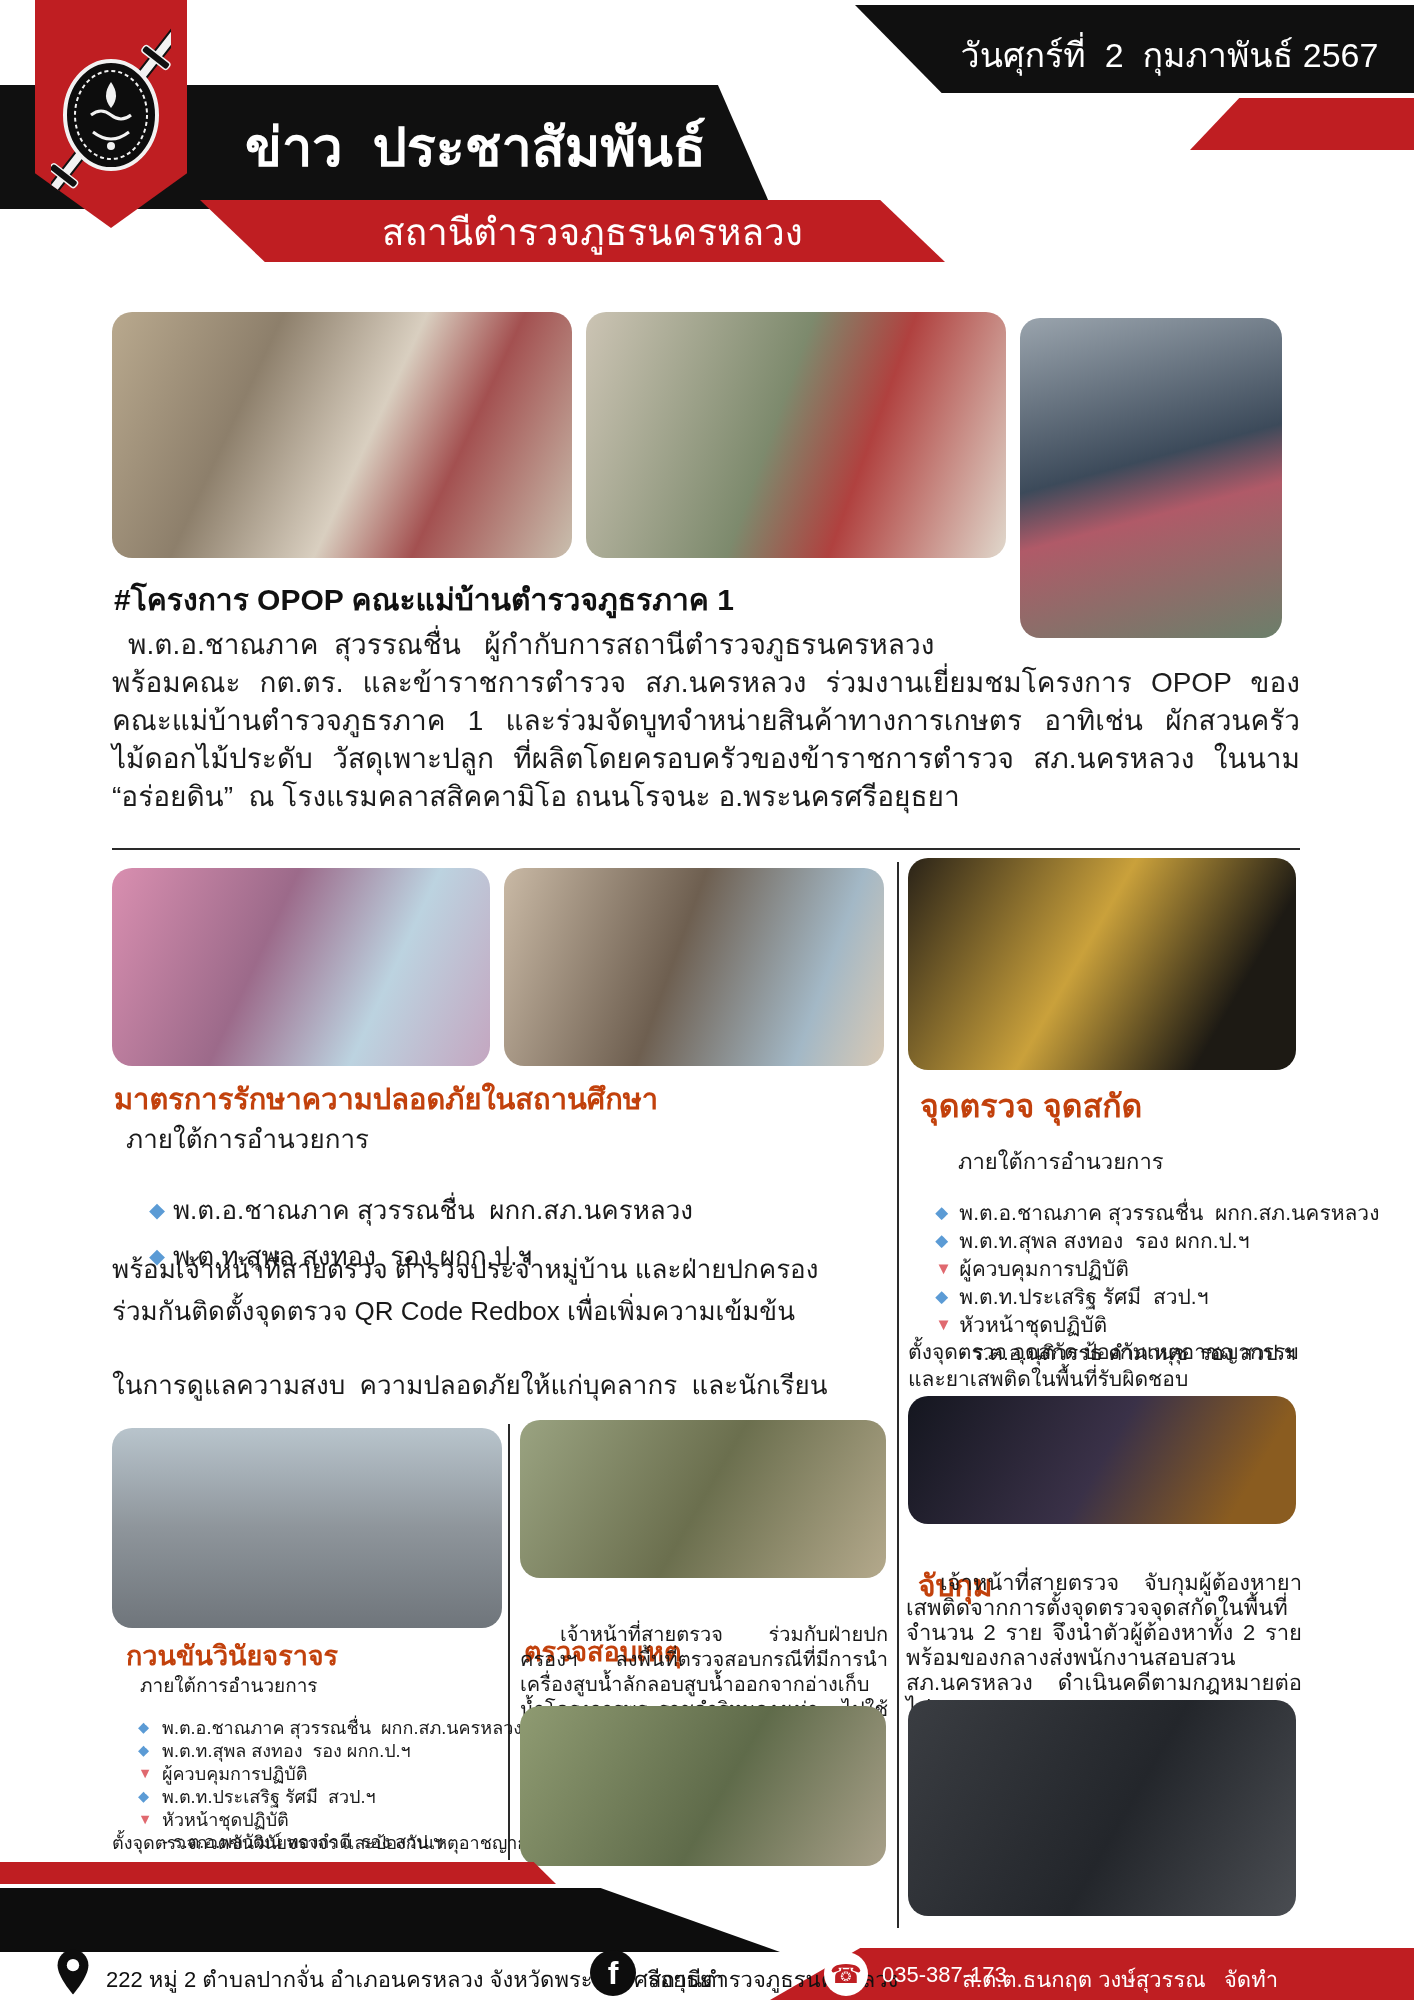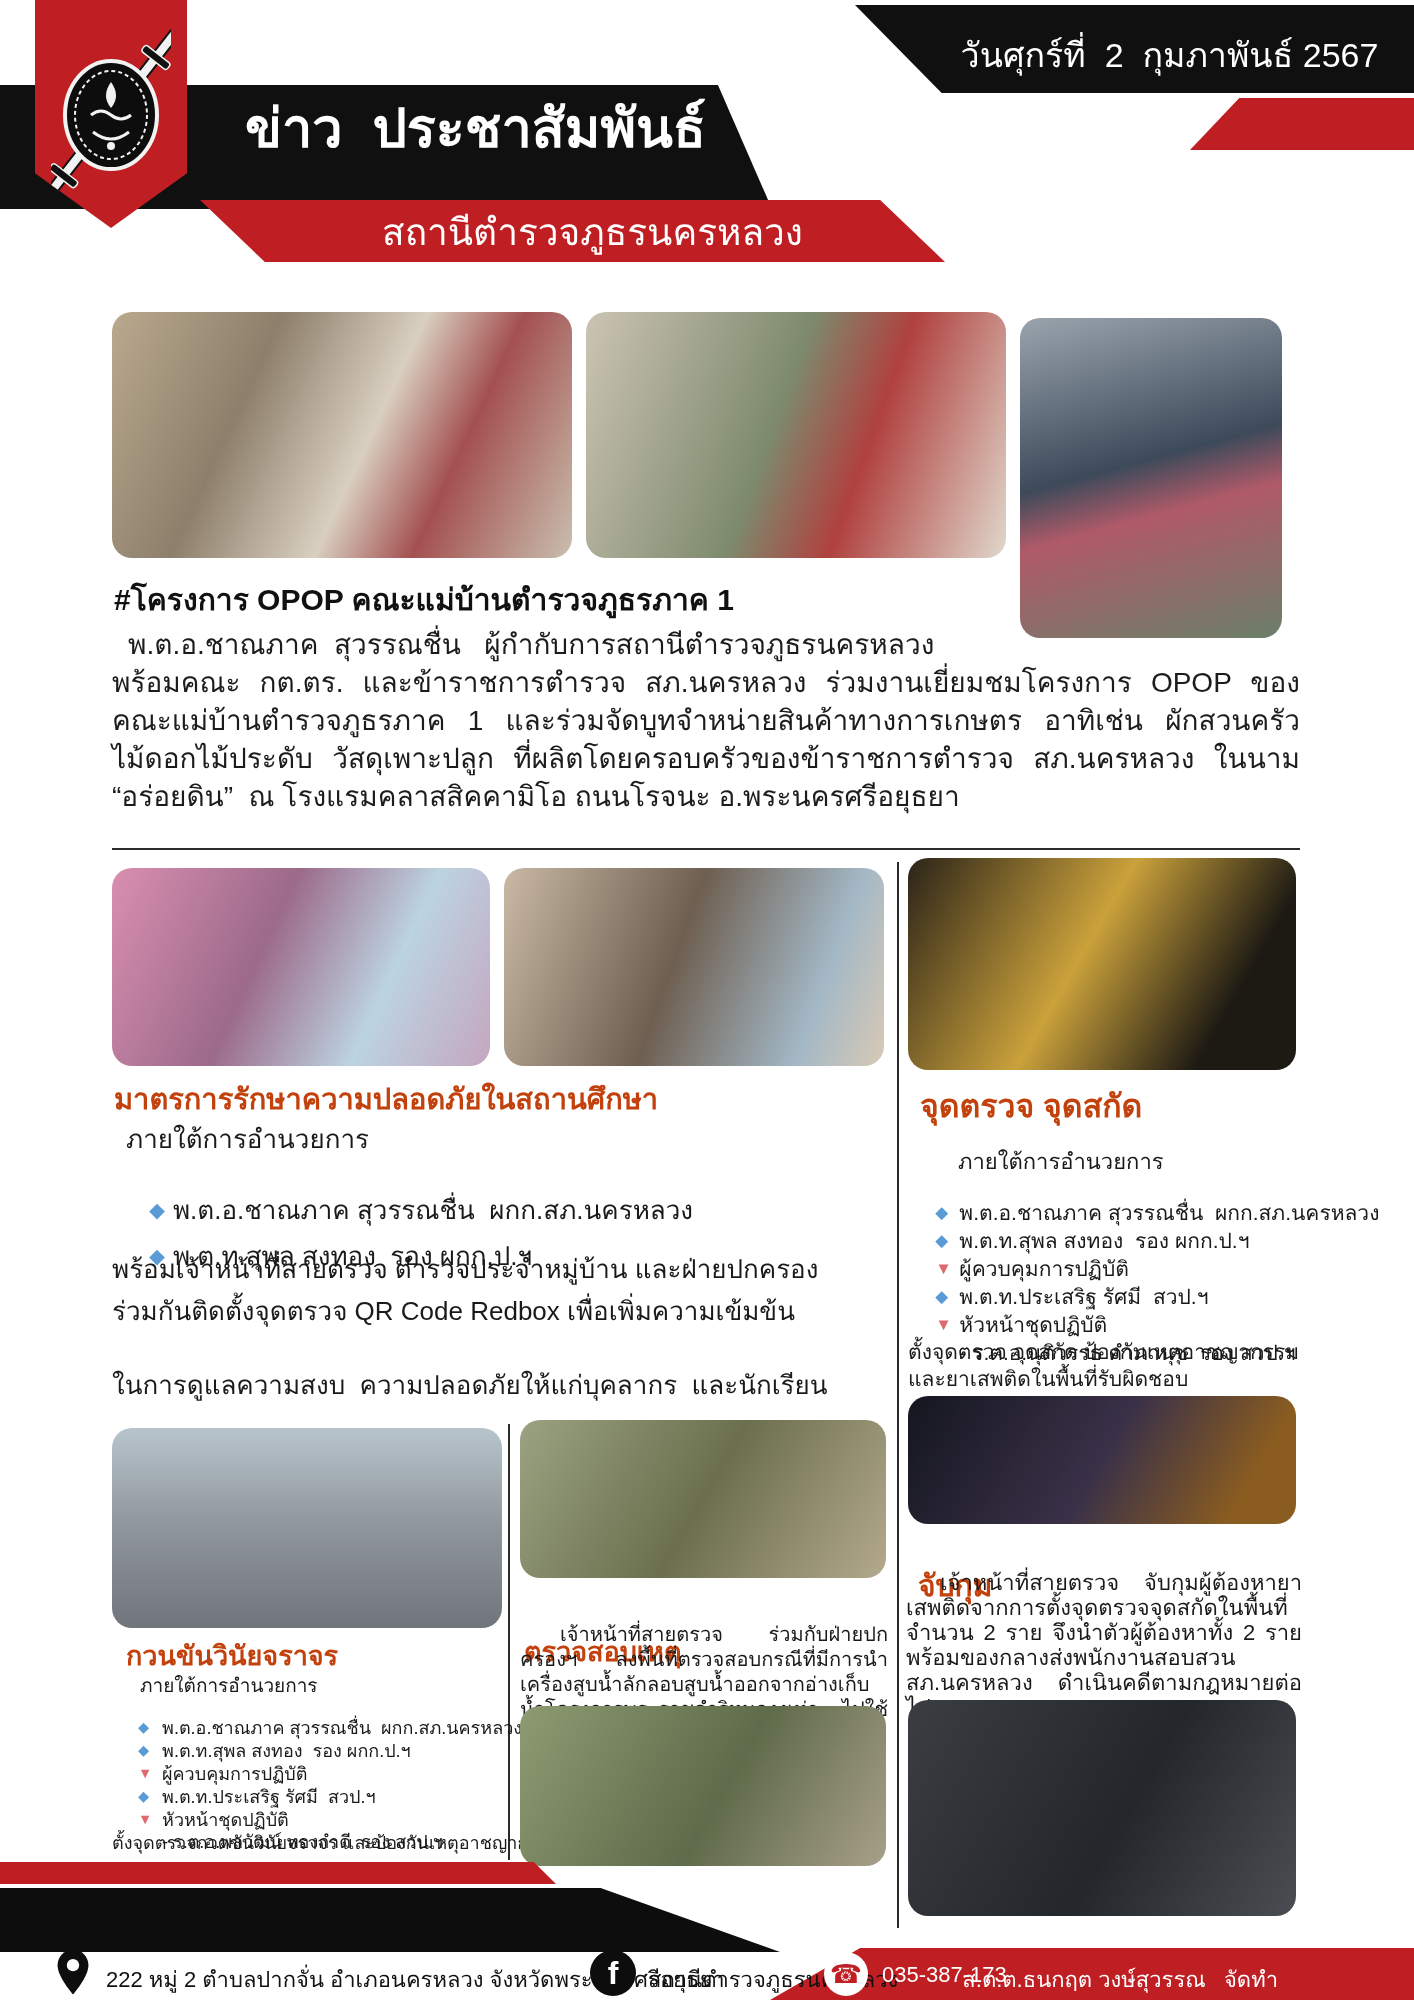--- a/index.html
+++ b/index.html
@@ -12,21 +12,21 @@
   .pre{white-space:pre;}
   
   .date-banner{left:855px;top:5px;width:559px;height:88px;background:#101010;
     -webkit-clip-path:polygon(0 0,100% 0,100% 100%,15.5% 100%);clip-path:polygon(0 0,100% 0,100% 100%,15.5% 100%);
     display:flex;align-items:center;justify-content:center;padding-left:70px;box-sizing:border-box;}
   .date-banner span{color:#fff;font-size:34px;margin-top:12px;}
   .date-red-wedge{left:1190px;top:98px;width:224px;height:52px;background:#bf1e22;
     clip-path:polygon(22% 0,100% 0,100% 100%,0 100%);}
   .band-black{left:0;top:85px;width:772px;height:124px;background:#101010;
     clip-path:polygon(0 0,93% 0,100% 100%,0 100%);
-    display:flex;align-items:flex-start;}
+    display:flex;align-items:center;}
   .band-black span{color:#fff;font-size:54px;font-weight:bold;padding-left:245px;}
   .band-red{left:200px;top:200px;width:745px;height:62px;background:#bf1e22;
     clip-path:polygon(0 0,91.3% 0,100% 100%,8.7% 100%);
     display:flex;align-items:center;justify-content:center;}
   .band-red span{color:#fff;font-size:37px;padding-left:40px;}
   .pennant{left:35px;top:0;width:152px;height:228px;background:#bf1e22;z-index:5;
     clip-path:polygon(0 0,100% 0,100% 76%,50% 100%,0 76%);}
   
   .photo{border-radius:20px;}
   .p1{background:linear-gradient(115deg,#b9a98e,#8d7f6b 30%,#d9cfc0 55%,#a35050 72%,#c9bfae);}

